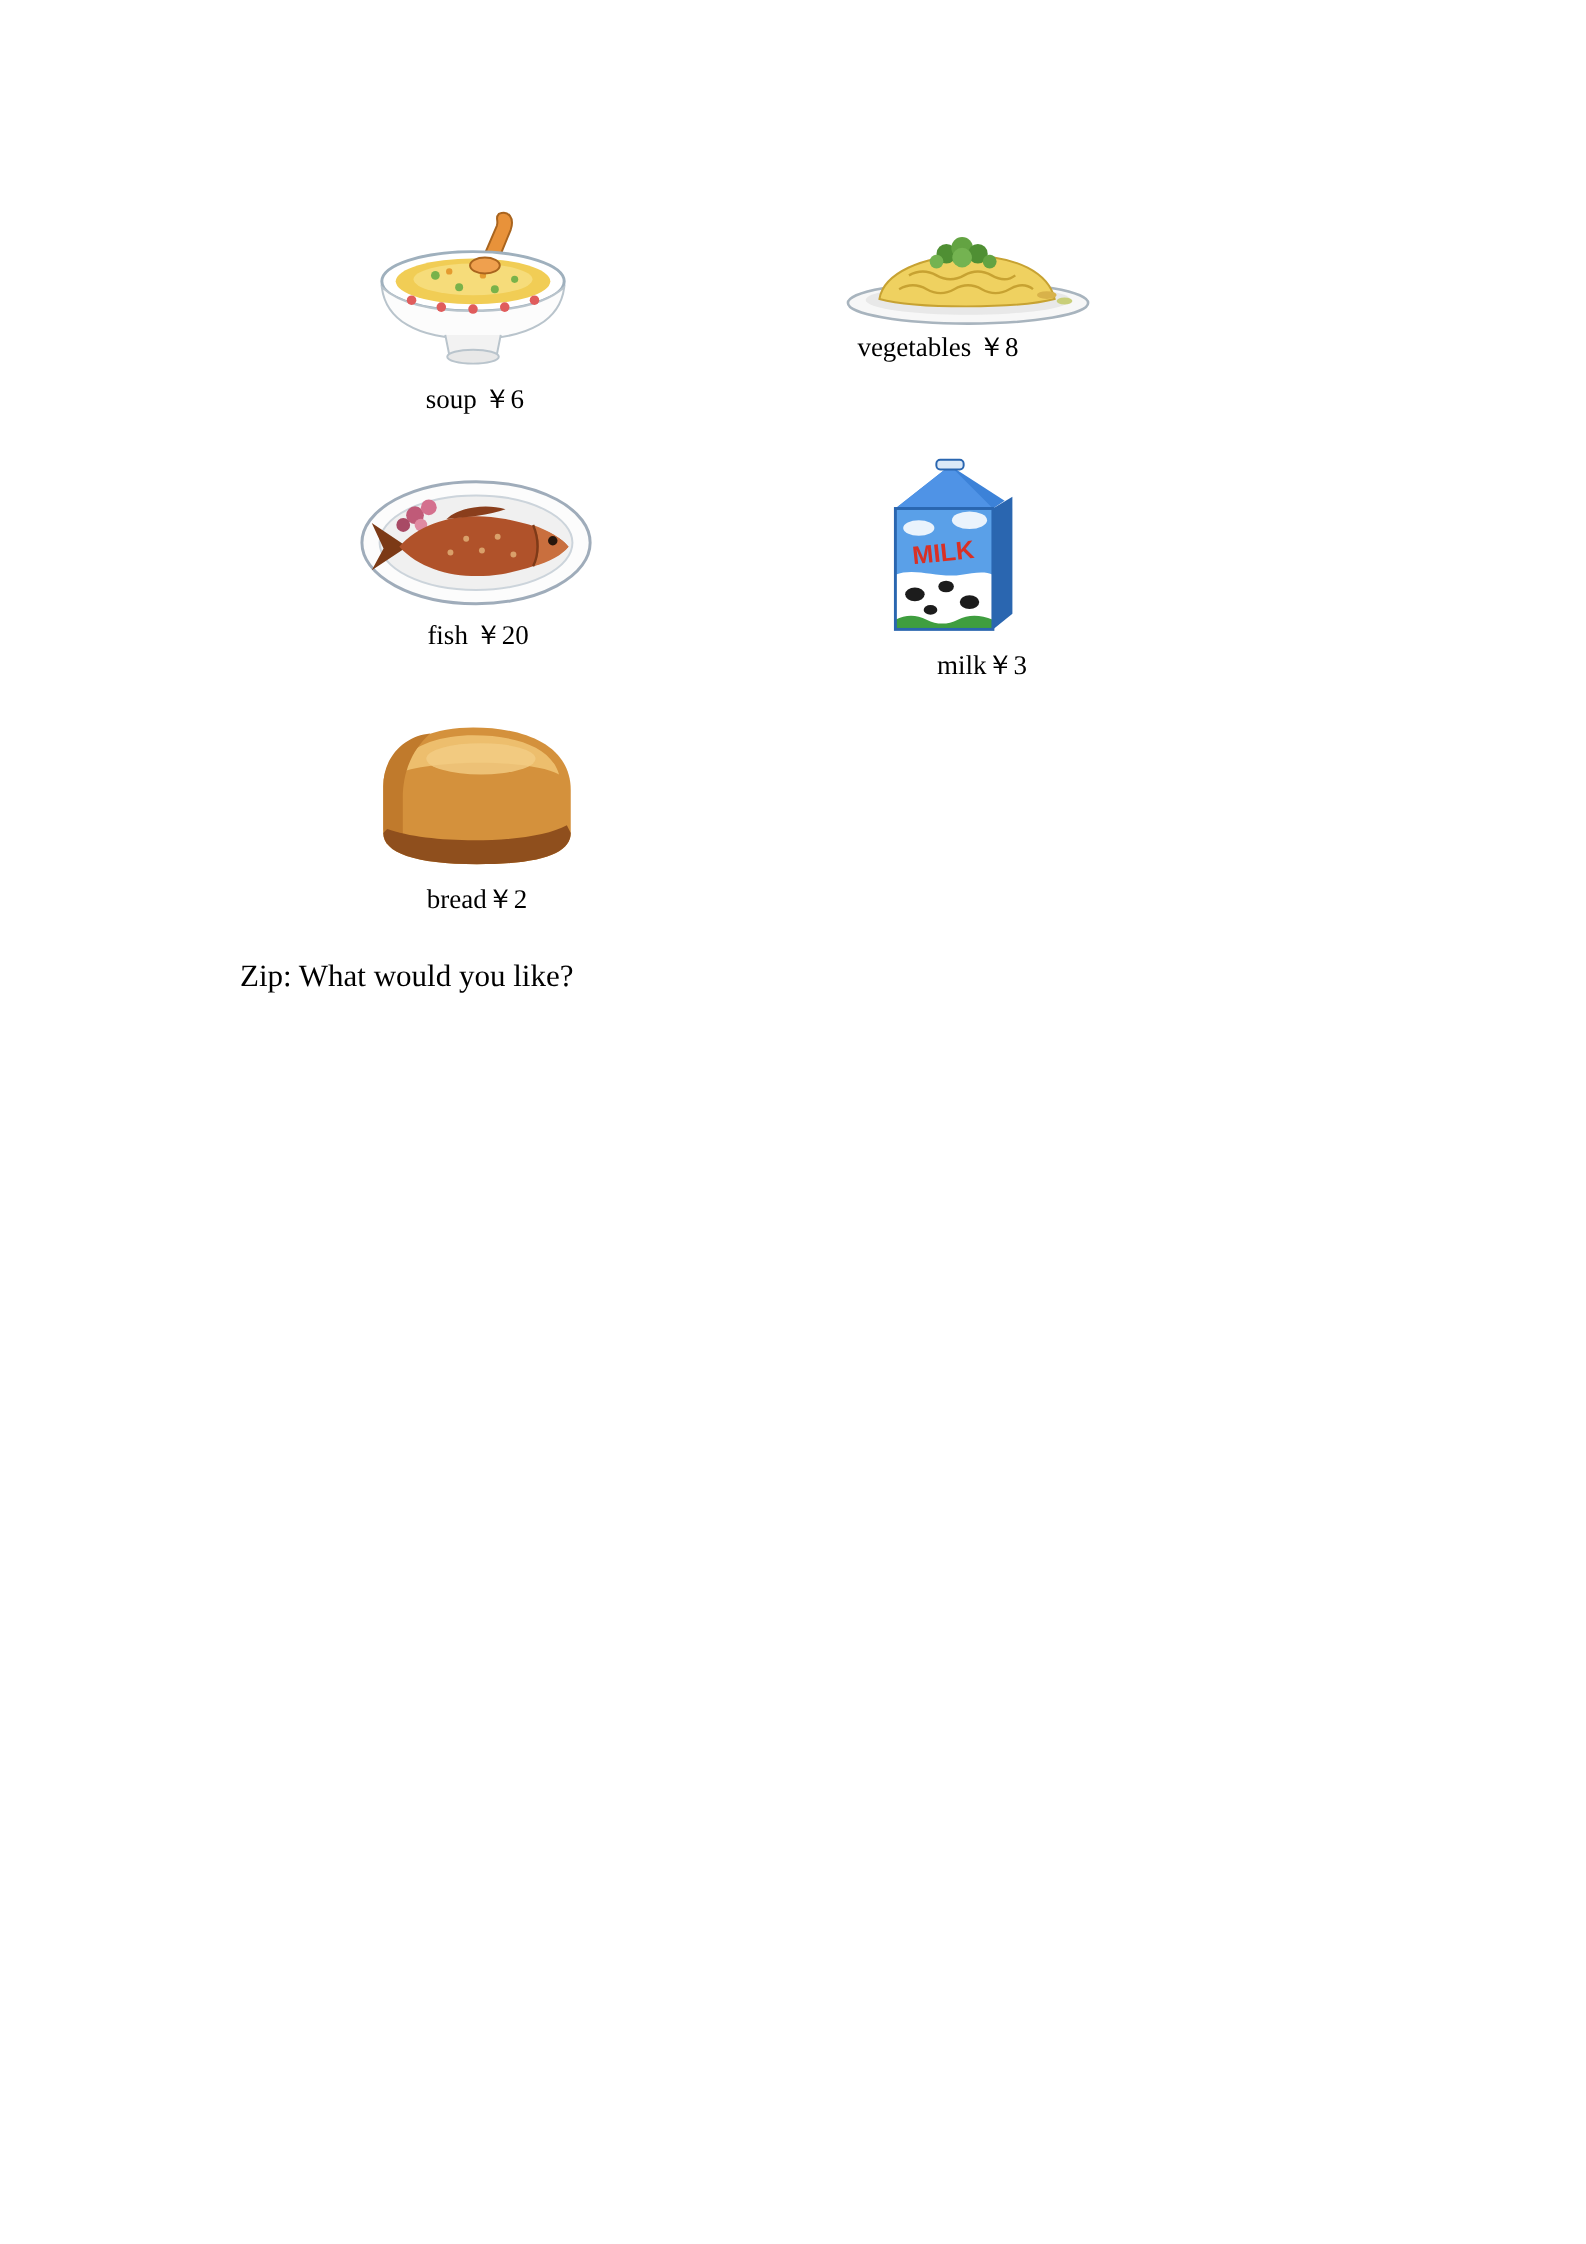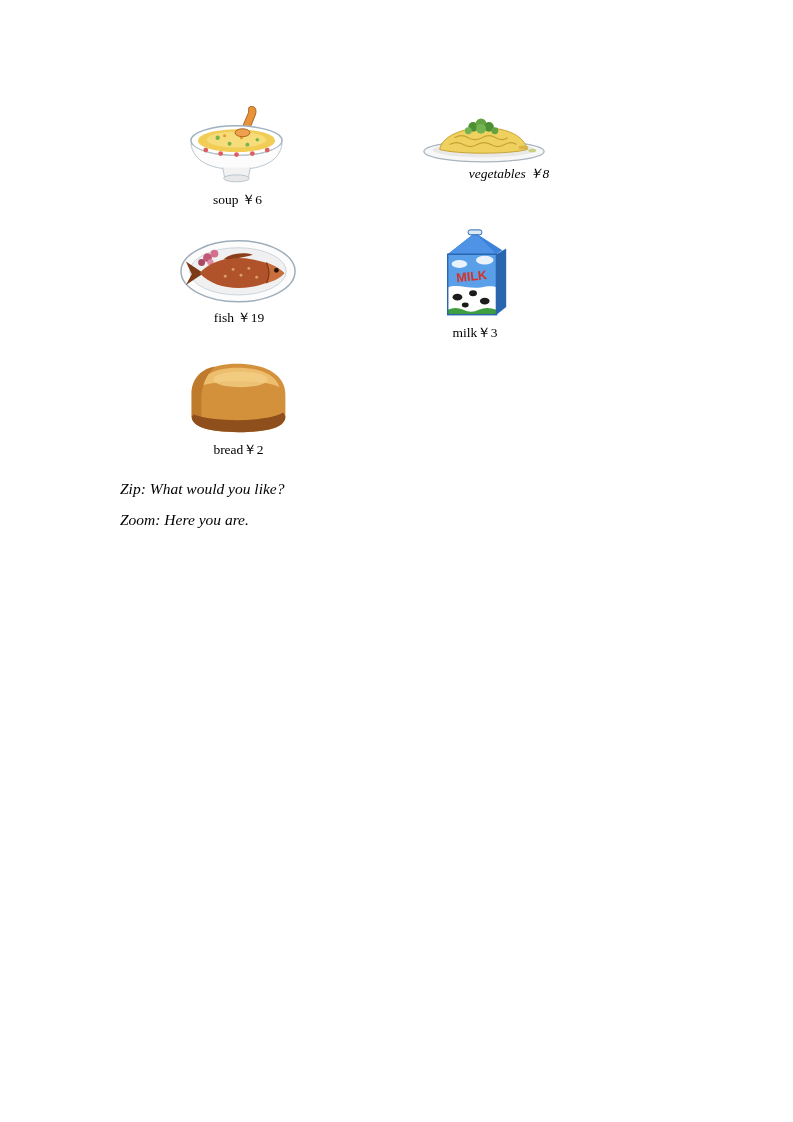--- a/index.html
+++ b/index.html
@@ -30,21 +30,20 @@
   .dialogue {
     position: absolute;
     left: 120px;
     top: 474px;
     width: 557px;
     font-size: 15.5px;
   }
   .dialogue .line {
     line-height: 30.8px;
     white-space: nowrap;
-    font-style: italic;
   }
   .dialogue .line.justify {
     text-align: justify;
     text-align-last: justify;
     white-space: normal;
   }
 </style>
 </head>
 <body>
 
@@ -85,21 +84,21 @@
       <circle cx="52" cy="9" r="5" fill="#4f8f33"></circle>
       <circle cx="60" cy="6" r="5.5" fill="#63a342"></circle>
       <circle cx="68" cy="9" r="5" fill="#4f8f33"></circle>
       <circle cx="60" cy="11" r="5" fill="#74b351"></circle>
       <circle cx="74" cy="13" r="3.5" fill="#63a342"></circle>
       <circle cx="47" cy="13" r="3.5" fill="#74b351"></circle>
       <ellipse cx="103" cy="30" rx="5" ry="2" fill="#d8b24a"></ellipse>
       <ellipse cx="112" cy="33" rx="4" ry="1.8" fill="#c9cf7a"></ellipse>
     </svg>
   </div>
-  <div class="caption" style="left:446px; top:166px; width:126px;font-style:italic;">vegetables ￥8</div>
+  <div class="caption" style="left:406px; top:166px; width:126px;">vegetables ￥8</div>
 
   <div class="illus" style="left:178px; top:232px; width:122px;">
     <svg viewBox="0 0 124 76" width="122">
       <ellipse cx="61" cy="40" rx="58" ry="31" fill="#fcfcfc" stroke="#9facba" stroke-width="1.5"></ellipse>
       <ellipse cx="61" cy="40" rx="49" ry="24" fill="#f0f0f0" stroke="#ccd4db" stroke-width="1"></ellipse>
       <circle cx="30" cy="26" r="4.5" fill="#c05a78"></circle>
       <circle cx="37" cy="22" r="4" fill="#d4708e"></circle>
       <circle cx="24" cy="31" r="3.5" fill="#a84a65"></circle>
       <circle cx="33" cy="31" r="3.2" fill="#e08aa2"></circle>
       <path d="M26 42 L8 30 L14 43 L8 54 Z" fill="#7c3a16"></path>
@@ -108,52 +107,51 @@
       <path d="M90 31 C98 34 105 38 108 42 C105 46 98 50 90 52 C94 45 94 38 90 31 Z" fill="#c96f3e"></path>
       <circle cx="100" cy="39" r="2.4" fill="#26160c"></circle>
       <path d="M90 31 C93 38 93 46 90 52" fill="none" stroke="#7e3a18" stroke-width="1.2"></path>
       <circle cx="56" cy="38" r="1.5" fill="#d9a06a"></circle>
       <circle cx="64" cy="44" r="1.5" fill="#d9a06a"></circle>
       <circle cx="72" cy="37" r="1.5" fill="#d9a06a"></circle>
       <circle cx="48" cy="45" r="1.5" fill="#d9a06a"></circle>
       <circle cx="80" cy="46" r="1.5" fill="#d9a06a"></circle>
     </svg>
   </div>
-  <div class="caption" style="left:178px; top:310px; width:122px;">fish ￥19</div>
+  <div class="caption" style="left:178px; top:310px; width:122px;">fish ￥20</div>
 
   <div class="illus" style="left:436px; top:225px; width:78px;">
     <svg viewBox="0 0 80 100" width="78">
       <polygon points="62,30 72,24 72,84 62,92" fill="#2a66b0"></polygon>
       <polygon points="12,30 40,8 68,26 62,30" fill="#3c82d8"></polygon>
       <polygon points="12,30 40,8 62,30" fill="#4f93e6"></polygon>
       <rect x="33" y="5" width="14" height="5" rx="2" fill="#dce9f7" stroke="#2a66b0"></rect>
       <rect x="12" y="30" width="50" height="62" fill="#5aa0e8"></rect>
       <ellipse cx="24" cy="40" rx="8" ry="4" fill="#eaf3fc"></ellipse>
       <ellipse cx="50" cy="36" rx="9" ry="4.5" fill="#eaf3fc"></ellipse>
       <text x="37" y="57" font-size="13" font-family="Liberation Sans, sans-serif" fill="#d93025" font-weight="bold" text-anchor="middle" transform="rotate(-6 37 57)">MILK</text>
       <path d="M12 64 C22 60 34 66 46 64 C52 63 58 62 62 64 L62 92 L12 92 Z" fill="#ffffff"></path>
       <ellipse cx="22" cy="74" rx="5" ry="3.5" fill="#1c1c1c"></ellipse>
       <ellipse cx="38" cy="70" rx="4" ry="3" fill="#1c1c1c"></ellipse>
       <ellipse cx="50" cy="78" rx="5" ry="3.5" fill="#1c1c1c"></ellipse>
       <ellipse cx="30" cy="82" rx="3.5" ry="2.5" fill="#1c1c1c"></ellipse>
       <path d="M12 87 Q20 83 28 87 Q36 91 44 87 Q52 83 62 87 L62 92 L12 92 Z" fill="#3f9e3f"></path>
       <rect x="12" y="30" width="50" height="62" fill="none" stroke="#2a66b0" stroke-width="1.5"></rect>
     </svg>
   </div>
-  <div class="caption" style="left:436px; top:325px; width:78px;text-align:center;">milk￥3</div>
+  <div class="caption" style="left:452px; top:325px; width:78px;text-align:center;">milk￥3</div>
 
   <div class="illus" style="left:176px; top:354px; width:125px;">
     <svg viewBox="0 0 128 88" width="125">
       <path d="M16 40 C16 20 38 10 62 10 C90 10 112 20 112 42 L112 64 C112 74 98 80 64 80 C32 80 16 74 16 64 Z" fill="#d4913c"></path>
       <path d="M22 34 C26 20 44 14 62 14 C84 14 102 20 106 34 C92 26 40 26 22 34 Z" fill="#edbe6d"></path>
       <path d="M16 40 C16 24 28 14 40 13 C30 22 26 34 26 46 L26 72 C20 70 16 67 16 62 Z" fill="#c07a2c"></path>
       <path d="M18 62 C40 70 92 70 110 60 L112 64 C112 74 98 80 64 80 C32 80 16 74 16 64 Z" fill="#8f4f1d"></path>
       <ellipse cx="66" cy="26" rx="28" ry="8" fill="#f3cd85" opacity="0.8"></ellipse>
     </svg>
   </div>
   <div class="caption" style="left:176px; top:442px; width:125px;font-family:Liberation Serif, serif;">bread￥2</div>
 
   <div class="dialogue">
     <div class="line">Zip: What would you like?</div>
-    <div class="line">Zoom: Here you are.</div>
   </div>
 
 </div>
 
 </body></html>

